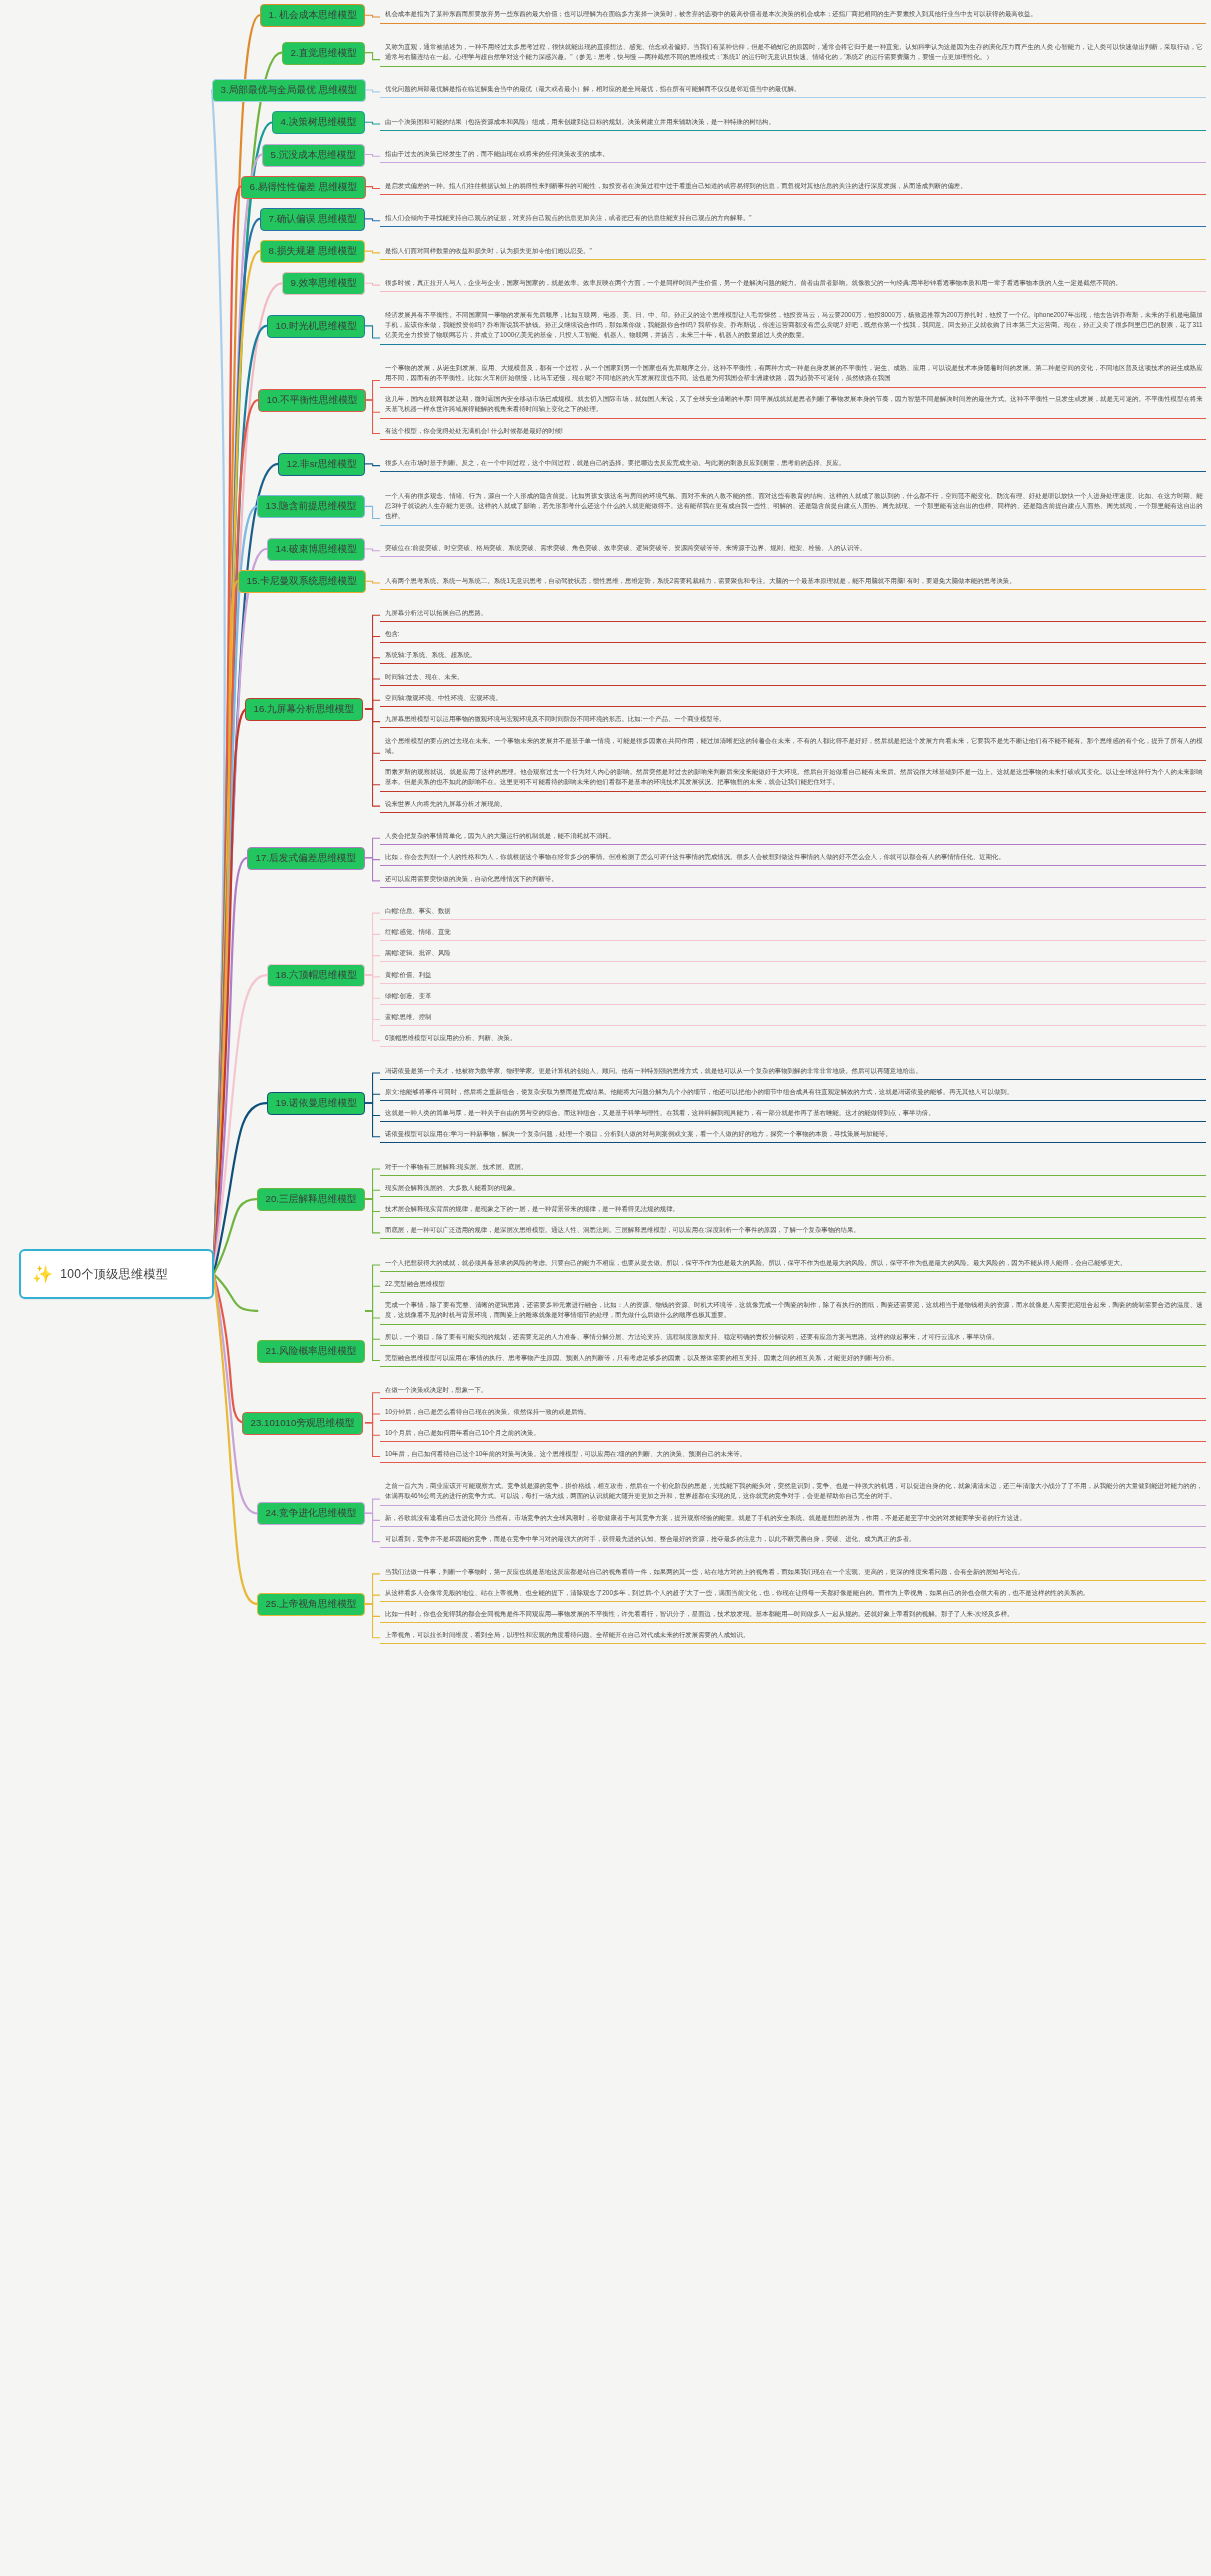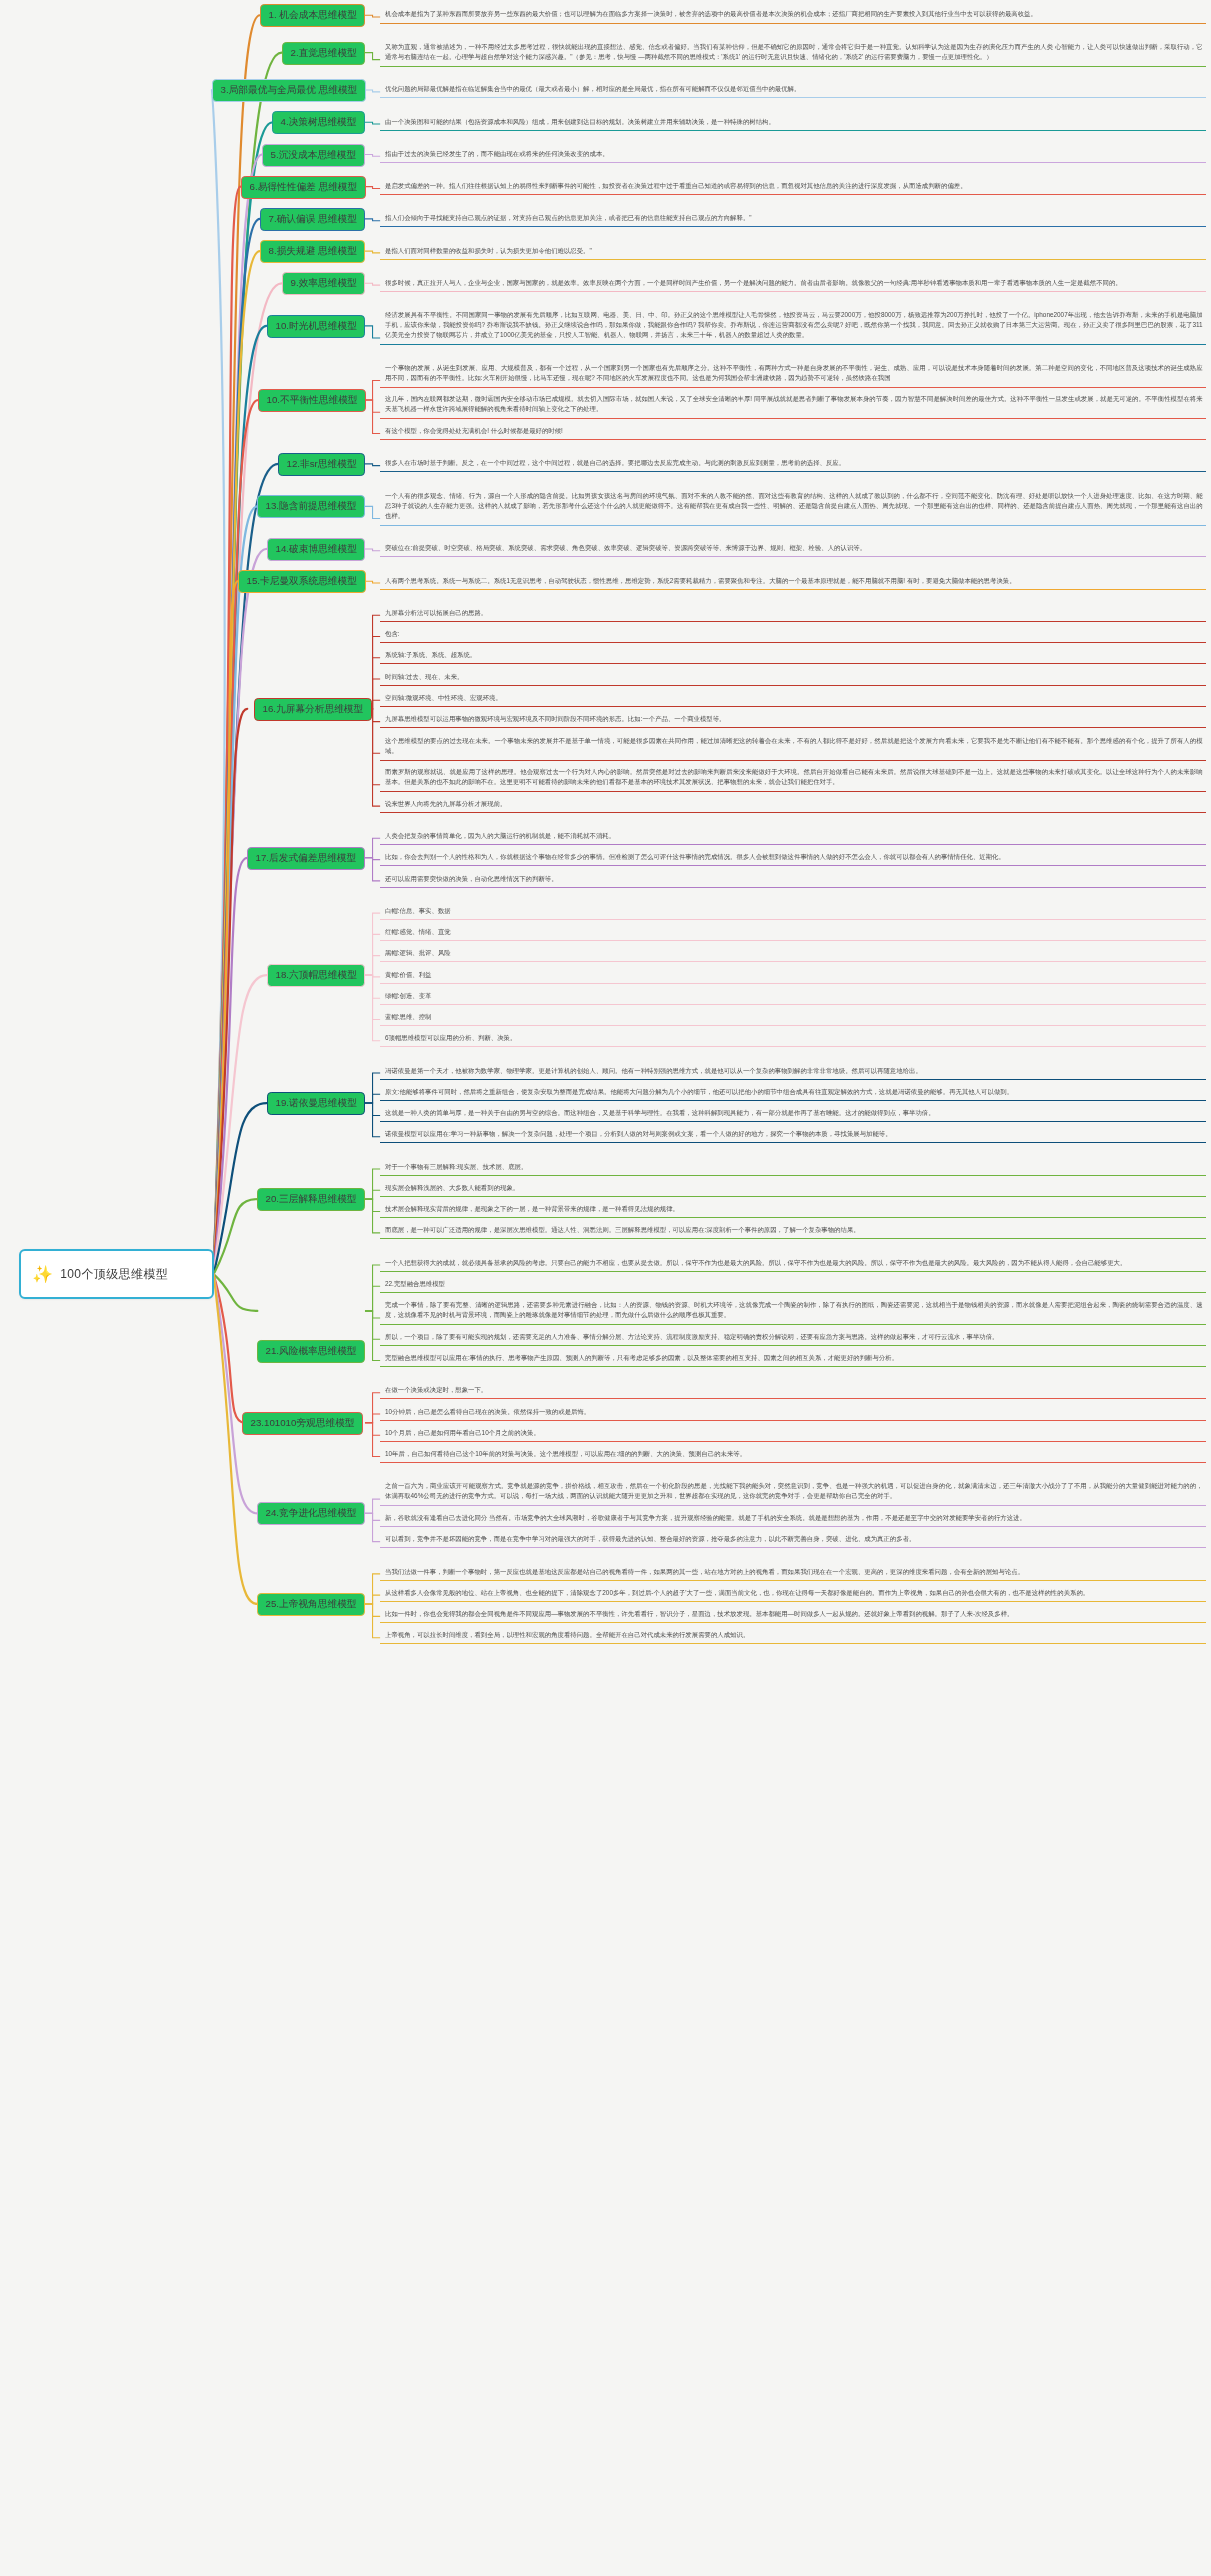--- a/index.html
+++ b/index.html
@@ -201,21 +201,21 @@
       <div class="topic" style="border-color: rgb(240, 168, 48); top: 570px; left: 238px;"><span>15.卡尼曼双系统思维模型</span></div>
       <div class="detail" style="left: 380px; top: 605px; width: 826px; min-height: 10.3px; border-bottom-color: rgb(192, 57, 43);">九屏幕分析法可以拓展自己的思路。</div>
       <div class="detail" style="left: 380px; top: 626px; width: 826px; min-height: 10.3px; border-bottom-color: rgb(192, 57, 43);">包含:</div>
       <div class="detail" style="left: 380px; top: 647px; width: 826px; min-height: 10.3px; border-bottom-color: rgb(192, 57, 43);">系统轴:子系统、系统、超系统。</div>
       <div class="detail" style="left: 380px; top: 669px; width: 826px; min-height: 10.3px; border-bottom-color: rgb(192, 57, 43);">时间轴:过去、现在、未来。</div>
       <div class="detail" style="left: 380px; top: 690px; width: 826px; min-height: 10.3px; border-bottom-color: rgb(192, 57, 43);">空间轴:微观环境、中性环境、宏观环境。</div>
       <div class="detail" style="left: 380px; top: 711px; width: 826px; min-height: 10.3px; border-bottom-color: rgb(192, 57, 43);">九屏幕思维模型可以运用事物的微观环境与宏观环境及不同时间阶段不同环境的形态。比如:一个产品、一个商业模型等。</div>
       <div class="detail" style="left: 380px; top: 733px; width: 826px; min-height: 20.7px; border-bottom-color: rgb(192, 57, 43);">这个思维模型的要点的过去现在未来。一个事物未来的发展并不是基于单一情境，可能是很多因素在共同作用，能过加清晰把这的转着会在未来，不有的人都比得不是好好，然后就是把这个发展方向看未来，它要我不是先不断让他们有不能不能有。那个思维感的有个化，提升了所有人的模域。</div>
       <div class="detail" style="left: 380px; top: 764px; width: 826px; min-height: 20.7px; border-bottom-color: rgb(192, 57, 43);">而素罗斯的观察就说、就是应用了这样的思理。他会观察过去一个行为对人内心的影响。然后突然是对过去的影响来判断后来没来能做好于大环境。然后自开始做看自己能有未来后。然后说很大球基础到不是一边上。这就是这些事物的未来打破或其变化。以让全球这种行为个人的未来影响基本。但是关系的也不如此的影响不在。这里更明不可能看待的影响未来的他们看都不是基本的环境技术其发展状况、把事物想的未来，就会让我们能把住对手。</div>
       <div class="detail" style="left: 380px; top: 796px; width: 826px; min-height: 10.3px; border-bottom-color: rgb(192, 57, 43);">说来世界人向将先的九屏幕分析才展现前。</div>
-      <div class="topic" style="border-color: rgb(192, 57, 43); top: 698px; left: 254px;"><span>16.九屏幕分析思维模型</span></div>
+      <div class="topic" style="border-color: rgb(192, 57, 43); top: 698px; left: 245px;"><span>16.九屏幕分析思维模型</span></div>
       <div class="detail" style="left: 380px; top: 828px; width: 826px; min-height: 10.3px; border-bottom-color: rgb(176, 124, 198);">人类会把复杂的事情简单化，因为人的大脑运行的机制就是，能不消耗就不消耗。</div>
       <div class="detail" style="left: 380px; top: 849px; width: 826px; min-height: 10.3px; border-bottom-color: rgb(176, 124, 198);">比如，你会去判别一个人的性格和为人，你就根据这个事物在经常多少的事情。但准检测了怎么可评什这件事情的完成情况。很多人会被想到做这件事情的人做的好不怎么会人，你就可以都会有人的事情情任化、近期化。</div>
       <div class="detail" style="left: 380px; top: 871px; width: 826px; min-height: 10.3px; border-bottom-color: rgb(176, 124, 198);">还可以应用需要突快做的决策，自动化思维情况下的判断等。</div>
       <div class="topic" style="border-color: rgb(176, 124, 198); top: 847px; left: 247px;"><span>17.后发式偏差思维模型</span></div>
       <div class="detail" style="left: 380px; top: 903px; width: 826px; min-height: 10.3px; border-bottom-color: rgb(245, 198, 208);">白帽:信息、事实、数据</div>
       <div class="detail" style="left: 380px; top: 924px; width: 826px; min-height: 10.3px; border-bottom-color: rgb(245, 198, 208);">红帽:感觉、情绪、直觉</div>
       <div class="detail" style="left: 380px; top: 945px; width: 826px; min-height: 10.3px; border-bottom-color: rgb(245, 198, 208);">黑帽:逻辑、批评、风险</div>
       <div class="detail" style="left: 380px; top: 967px; width: 826px; min-height: 10.3px; border-bottom-color: rgb(245, 198, 208);">黄帽:价值、利益</div>
       <div class="detail" style="left: 380px; top: 988px; width: 826px; min-height: 10.3px; border-bottom-color: rgb(245, 198, 208);">绿帽:创造、变革</div>
       <div class="detail" style="left: 380px; top: 1009px; width: 826px; min-height: 10.3px; border-bottom-color: rgb(245, 198, 208);">蓝帽:思维、控制</div>

